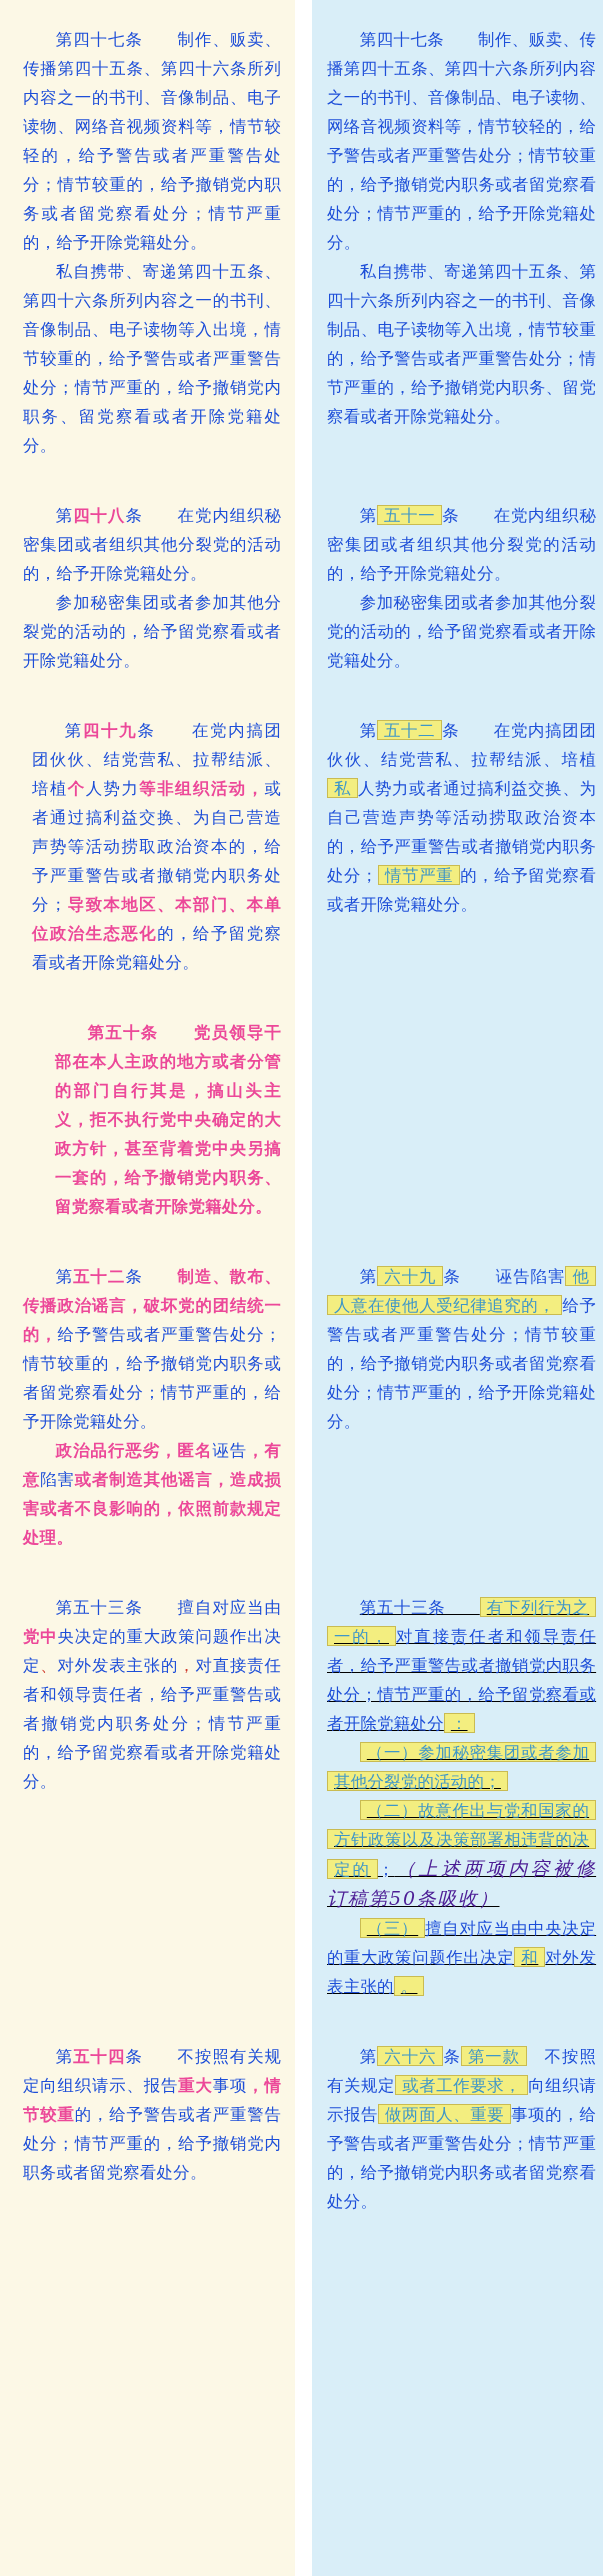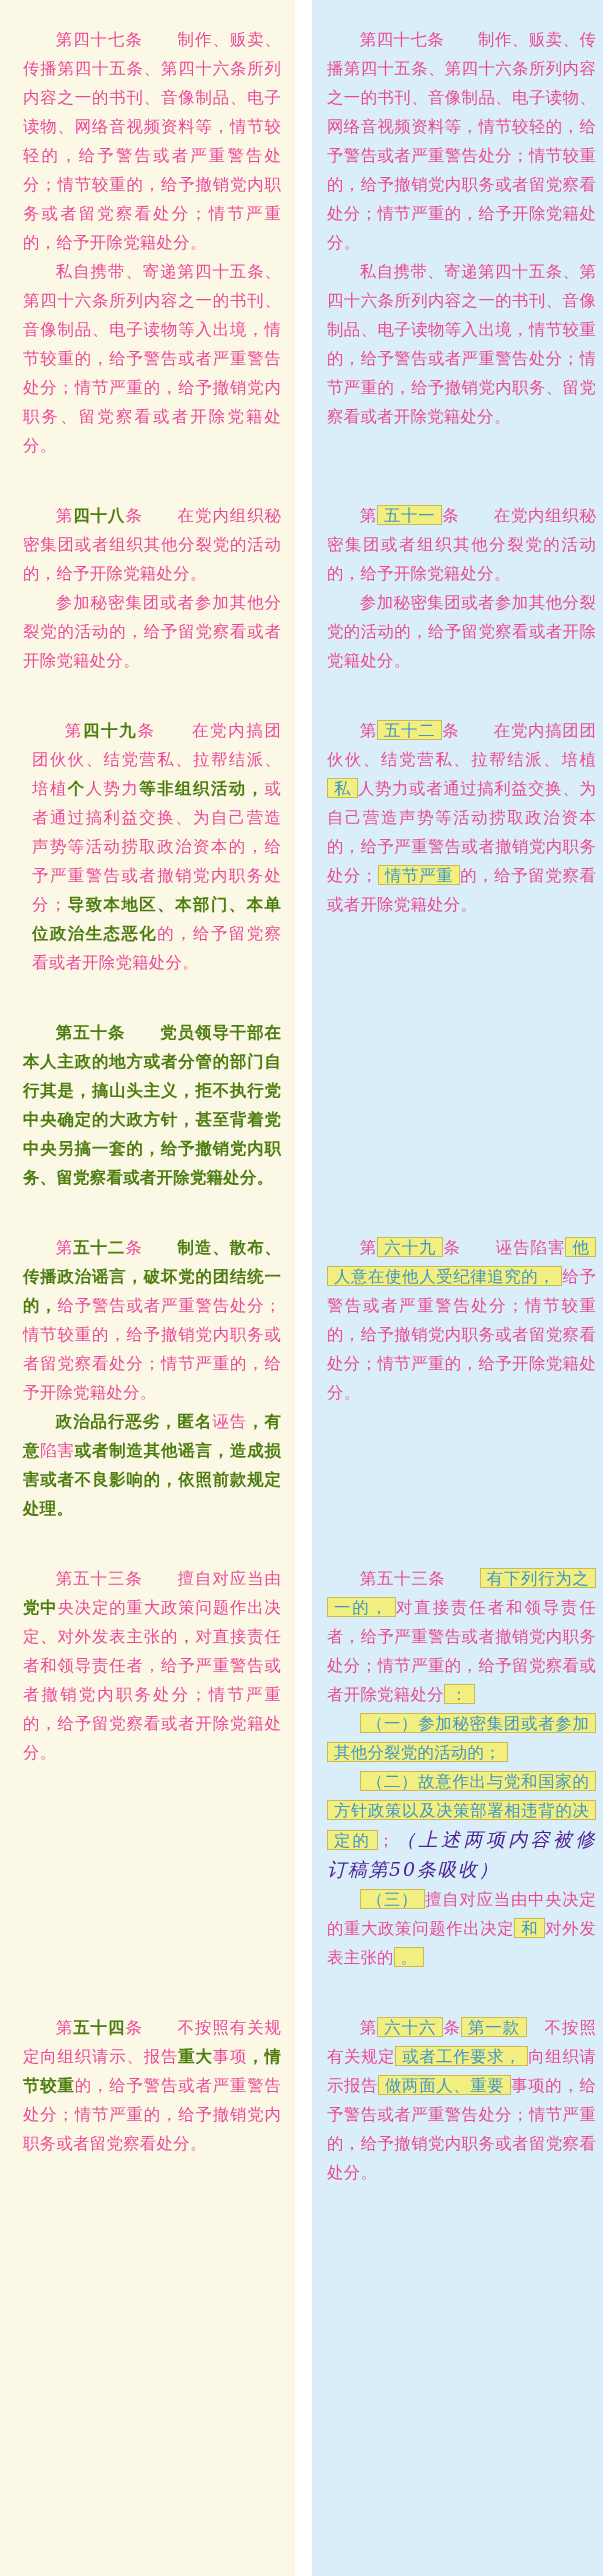--- a/index.html
+++ b/index.html
@@ -21,23 +21,23 @@
     position:relative;
     display:grid;
     grid-template-columns:295px 17px 291px;
     padding-top:25px;
   }
   .cell{min-width:0;}
   .cell.old{grid-column:1;padding:0 13.7px 0 23px;}
   .cell.new{grid-column:3;padding:0 6.9px 0 15px;}
   .article{margin-bottom:41px;}
   .article p{margin:0;text-indent:2em;text-align:justify;}
-  .t-blue{color:#ec4899;}
+  .t-blue{color:#1d4ed8;}
   .t-red{color:#d03a2c;}
-  .t-red-b{color:#4d7c0f;font-weight:bold;}
+  .t-red-b{color:#ec4899;font-weight:bold;}
   .t-hl{
     color:#3f97c8;
     background:#f3ee80;
     border:0.7px solid #c9bb52;
     padding:0 6px;
     box-decoration-break:clone;
     -webkit-box-decoration-break:clone;
   }
   .t-note{
     color:#4c1d95;
@@ -82,21 +82,21 @@
       <div class="cell old" style="grid-row: 3; padding-left: 32px;">
         <div class="article">
           <p><span class="t-blue">第</span><span class="t-red-b">四十九</span><span class="t-blue">条　　在党内搞团团伙伙、结党营私、拉帮结派、培植</span><span class="t-red-b">个</span><span class="t-blue">人势力</span><span class="t-red-b">等非组织活动，</span><span class="t-blue">或者通过搞利益交换、为自己营造声势等活动捞取政治资本的，给予严重警告或者撤销党内职务处分；</span><span class="t-red-b">导致本地区、本部门、本单位政治生态恶化</span><span class="t-blue">的，给予留党察看或者开除党籍处分。</span></p>
         </div>
       </div>
       <div class="cell new" style="grid-row: 3;">
         <div class="article">
           <p><span class="t-blue">第</span><span class="t-hl">五十二</span><span class="t-blue">条　　在党内搞团团伙伙、结党营私、拉帮结派、培植</span><span class="t-hl">私</span><span class="t-blue">人势力或者通过搞利益交换、为自己营造声势等活动捞取政治资本的，给予严重警告或者撤销党内职务处分；</span><span class="t-hl">情节严重</span><span class="t-blue">的，给予留党察看或者开除党籍处分。</span></p>
         </div>
       </div>
-      <div class="cell old" style="grid-row: 4;">
+      <div class="cell old" style="grid-row: 4; margin-left: 32px;">
         <div class="article">
           <p><span class="t-red-b">第五十条　　党员领导干部在本人主政的地方或者分管的部门自行其是，搞山头主义，拒不执行党中央确定的大政方针，甚至背着党中央另搞一套的，给予撤销党内职务、留党察看或者开除党籍处分。</span></p>
         </div>
       </div>
       <div class="cell new" style="grid-row: 4;"></div>
       <div class="cell old" style="grid-row: 5;">
         <div class="article">
           <p><span class="t-blue">第</span><span class="t-red-b">五十二</span><span class="t-blue">条　　</span><span class="t-red-b">制造、散布、传播政治谣言，破坏党的团结统一的，</span><span class="t-blue">给予警告或者严重警告处分；情节较重的，给予撤销党内职务或者留党察看处分；情节严重的，给予开除党籍处分。</span></p>
           <p><span class="t-red-b">政治品行恶劣，匿名</span><span class="t-blue">诬告</span><span class="t-red-b">，有意</span><span class="t-blue">陷害</span><span class="t-red-b">或者制造其他谣言，造成损害或者不良影响的，依照前款规定处理。</span></p>
         </div>
@@ -104,21 +104,21 @@
       <div class="cell new" style="grid-row: 5;">
         <div class="article">
           <p><span class="t-blue">第</span><span class="t-hl">六十九</span><span class="t-blue">条　　诬告陷害</span><span class="t-hl">他人意在使他人受纪律追究的，</span><span class="t-blue">给予警告或者严重警告处分；情节较重的，给予撤销党内职务或者留党察看处分；情节严重的，给予开除党籍处分。</span></p>
         </div>
       </div>
       <div class="cell old" style="grid-row: 6;">
         <div class="article">
           <p><span class="t-blue">第五十三条　　擅自对应当由</span><span class="t-red-b">党中</span><span class="t-blue">央决定的重大政策问题作出决定</span><span class="t-red">、</span><span class="t-blue">对外发表主张的</span><span class="t-red">，</span><span class="t-blue">对直接责任者和领导责任者，给予严重警告或者撤销党内职务处分；情节严重的，给予留党察看或者开除党籍处分。</span></p>
         </div>
       </div>
-      <div class="cell new" style="grid-row: 6;">
+      <div class="cell new" style="grid-row: 6; text-decoration: underline;">
         <div class="article">
           <p><span class="t-blue">第五十三条　　</span><span class="t-hl">有下列行为之一的，</span><span class="t-blue">对直接责任者和领导责任者，给予严重警告或者撤销党内职务处分；情节严重的，给予留党察看或者开除党籍处分</span><span class="t-hl">：</span></p>
           <p><span class="t-hl">（一）参加秘密集团或者参加其他分裂党的活动的；</span></p>
           <p><span class="t-hl">（二）故意作出与党和国家的方针政策以及决策部署相违背的决定的</span><span class="t-blue">；</span><span class="t-note">（上述两项内容被修订稿第50条吸收）</span></p>
           <p><span class="t-hl">（三）</span><span class="t-blue">擅自对应当由中央决定的重大政策问题作出决定</span><span class="t-hl">和</span><span class="t-blue">对外发表主张的</span><span class="t-hl">。</span></p>
         </div>
       </div>
       <div class="cell old" style="grid-row: 7;">
         <div class="article">
           <p><span class="t-blue">第</span><span class="t-red-b">五十四</span><span class="t-blue">条　　不按照有关规定向组织请示、报告</span><span class="t-red-b">重大</span><span class="t-blue">事项</span><span class="t-red-b">，情节较重</span><span class="t-blue">的，给予警告或者严重警告处分；情节严重的，给予撤销党内职务或者留党察看处分。</span></p>

